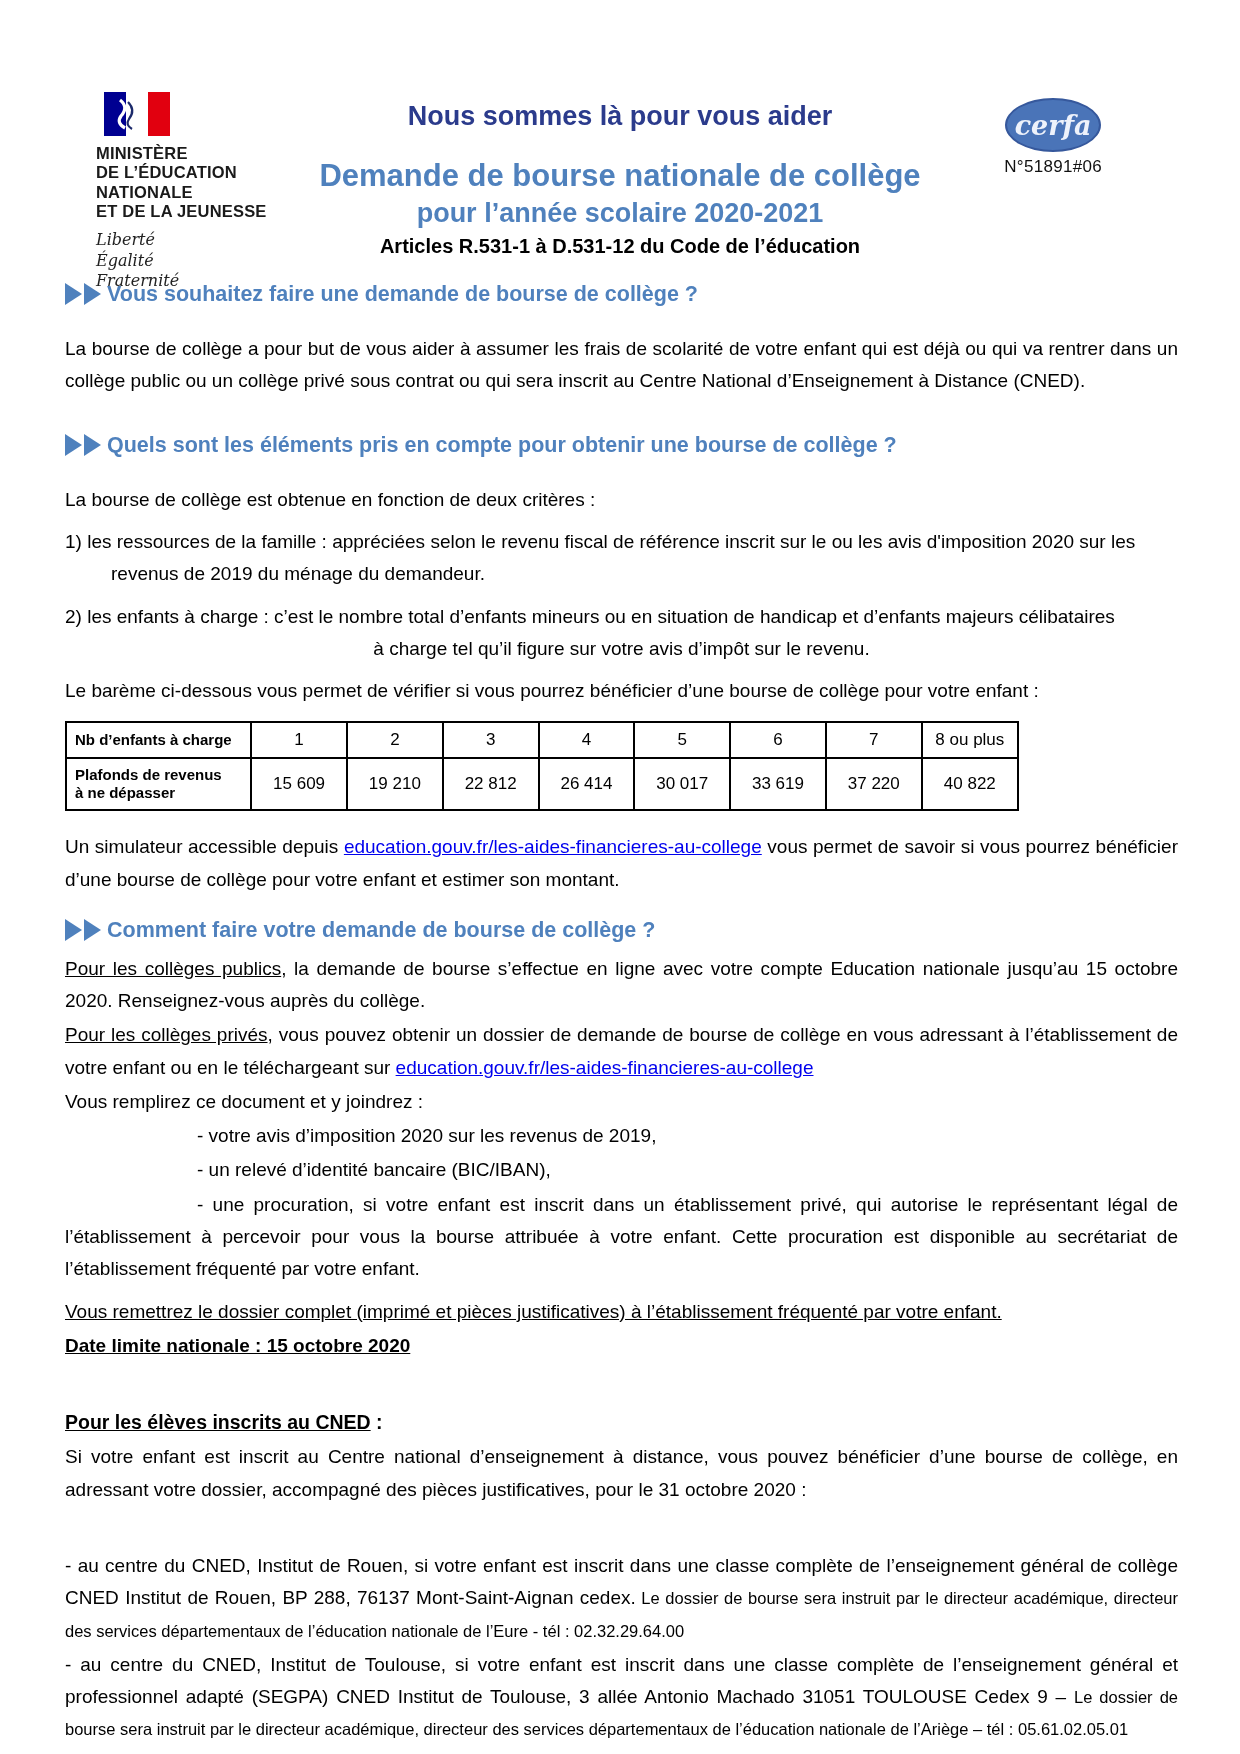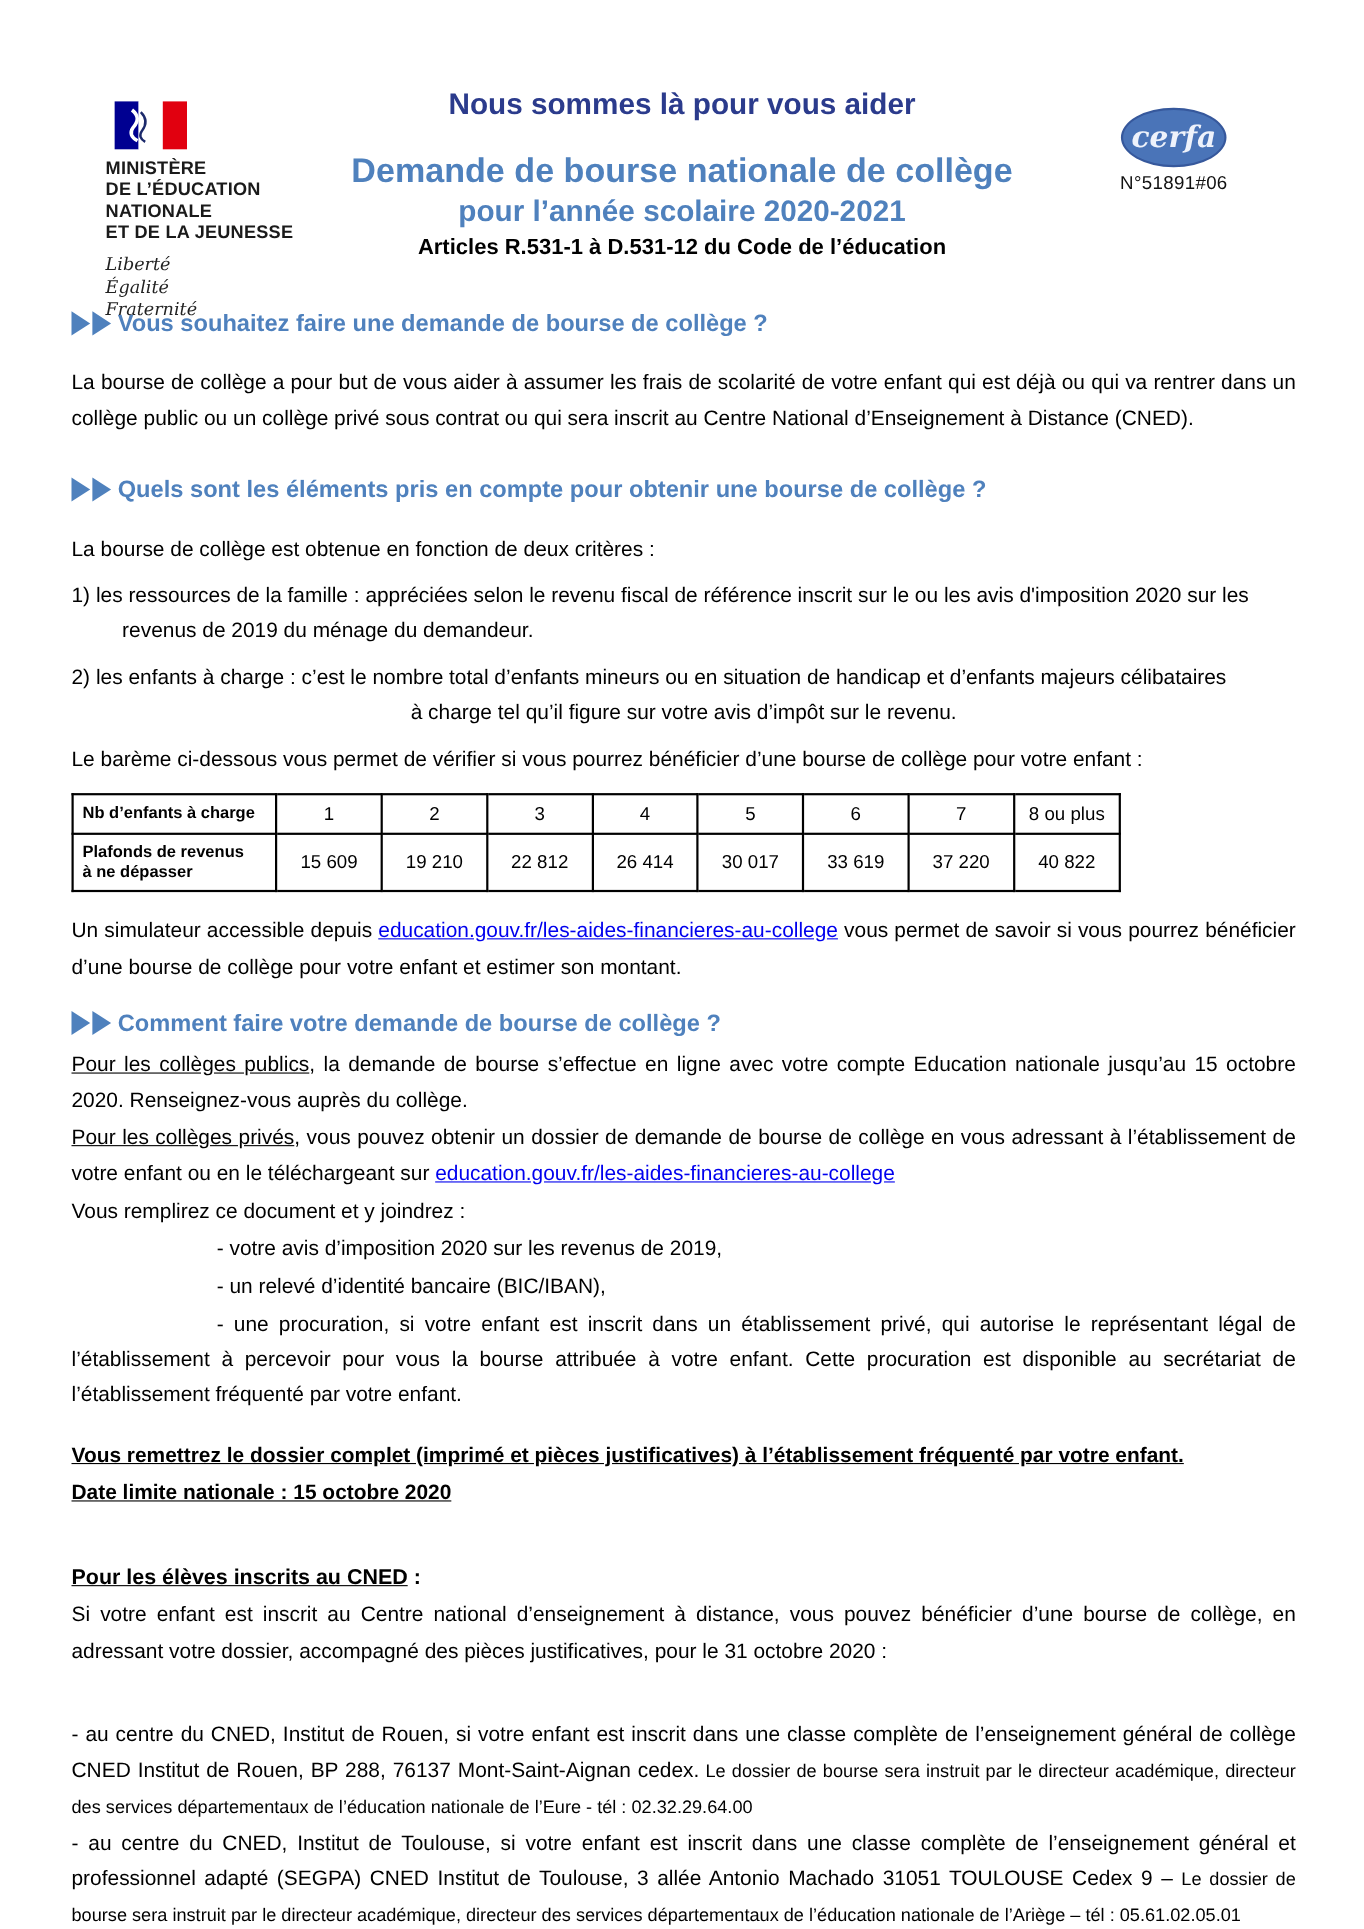--- a/index.html
+++ b/index.html
@@ -13,28 +13,28 @@
   .page { position: relative; width: 1240px; height: 1754px; overflow: hidden; }
 
   
   .header { position: relative; height: 258px; }
 
   .ministry { position: absolute; left: 96px; top: 92px; width: 230px; }
   .flag { width: 66px; height: 44px; display: block; margin-left: 8px; }
   .ministry-name { margin-top: 8px; font-weight: bold; font-size: 16.5px; line-height: 1.18; letter-spacing: .2px; color: #1a1a1a; }
   .motto { margin-top: 8px; font-family: "DejaVu Serif", serif; font-style: italic; font-size: 16px; line-height: 1.3; color: #222; }
 
-  .center-col { position: absolute; left: 300px; right: 300px; top: 80px; text-align: center; }
+  .center-col { position: absolute; left: 300px; right: 300px; top: 101px; text-align: center; }
   .tagline { color: #2B3B8C; font-weight: bold; font-size: 27px; }
   .title1 { margin-top: 26px; color: #4F81BD; font-weight: bold; font-size: 31px; white-space: nowrap; }
   .title2 { margin-top: 4px; color: #4F81BD; font-weight: bold; font-size: 27px; }
   .legal { margin-top: 6px; color: #000; font-weight: bold; font-size: 20px; white-space: nowrap; }
   .notice-title { margin-top: 16px; color: #4F81BD; font-weight: bold; font-size: 33px; }
 
-  .cerfa-box { position: absolute; right: 124px; top: 98px; text-align: center; }
+  .cerfa-box { position: absolute; right: 138px; top: 98px; text-align: center; }
   .cerfa-oval {
     width: 96px; height: 54px; margin: 0 auto;
     background: #4a74b8; border: 2px solid #36589c; border-radius: 50%;
     display: flex; align-items: center; justify-content: center;
     color: #eef2fb; font-family: "DejaVu Serif", serif; font-style: italic; font-size: 27px; font-weight: bold;
   }
   .cerfa-num { margin-top: 5px; font-size: 17px; color: #111; letter-spacing: .3px; }
 
   
   .content { margin: 0 62px 0 65px; font-size: 19px; line-height: 1.7; }
@@ -58,21 +58,21 @@
   .bareme-table .row1 td { height: 36px; }
   .bareme-table .row2 td { height: 52px; }
   .bareme-table .row1 .num-cell { font-size: 17px; }
 
   a.doc-link { color: #0000EE; text-decoration: underline; cursor: pointer; }
 
   .lead-underline { text-decoration: underline; }
   .attachment { margin-left: 132px; margin-top: 2px; }
   .attachment-long { margin-top: 2px; text-indent: 132px; text-align: justify; }
 
-  .submit-notice { margin-top: 22px; font-weight: bold; text-decoration: underline; text-align: justify; }
+  .submit-notice { margin-top: 10px; font-weight: normal; text-decoration: underline; text-align: justify; }
   .deadline { margin-top: 2px; font-weight: bold; text-decoration: underline; text-align: left; }
 
   .cned-heading { margin-top: 44px; font-weight: bold; font-size: 19.5px; }
   .small-note { font-size: 16.5px; }
 </style>
 </head>
 <body>
 
 <div class="page">
 

